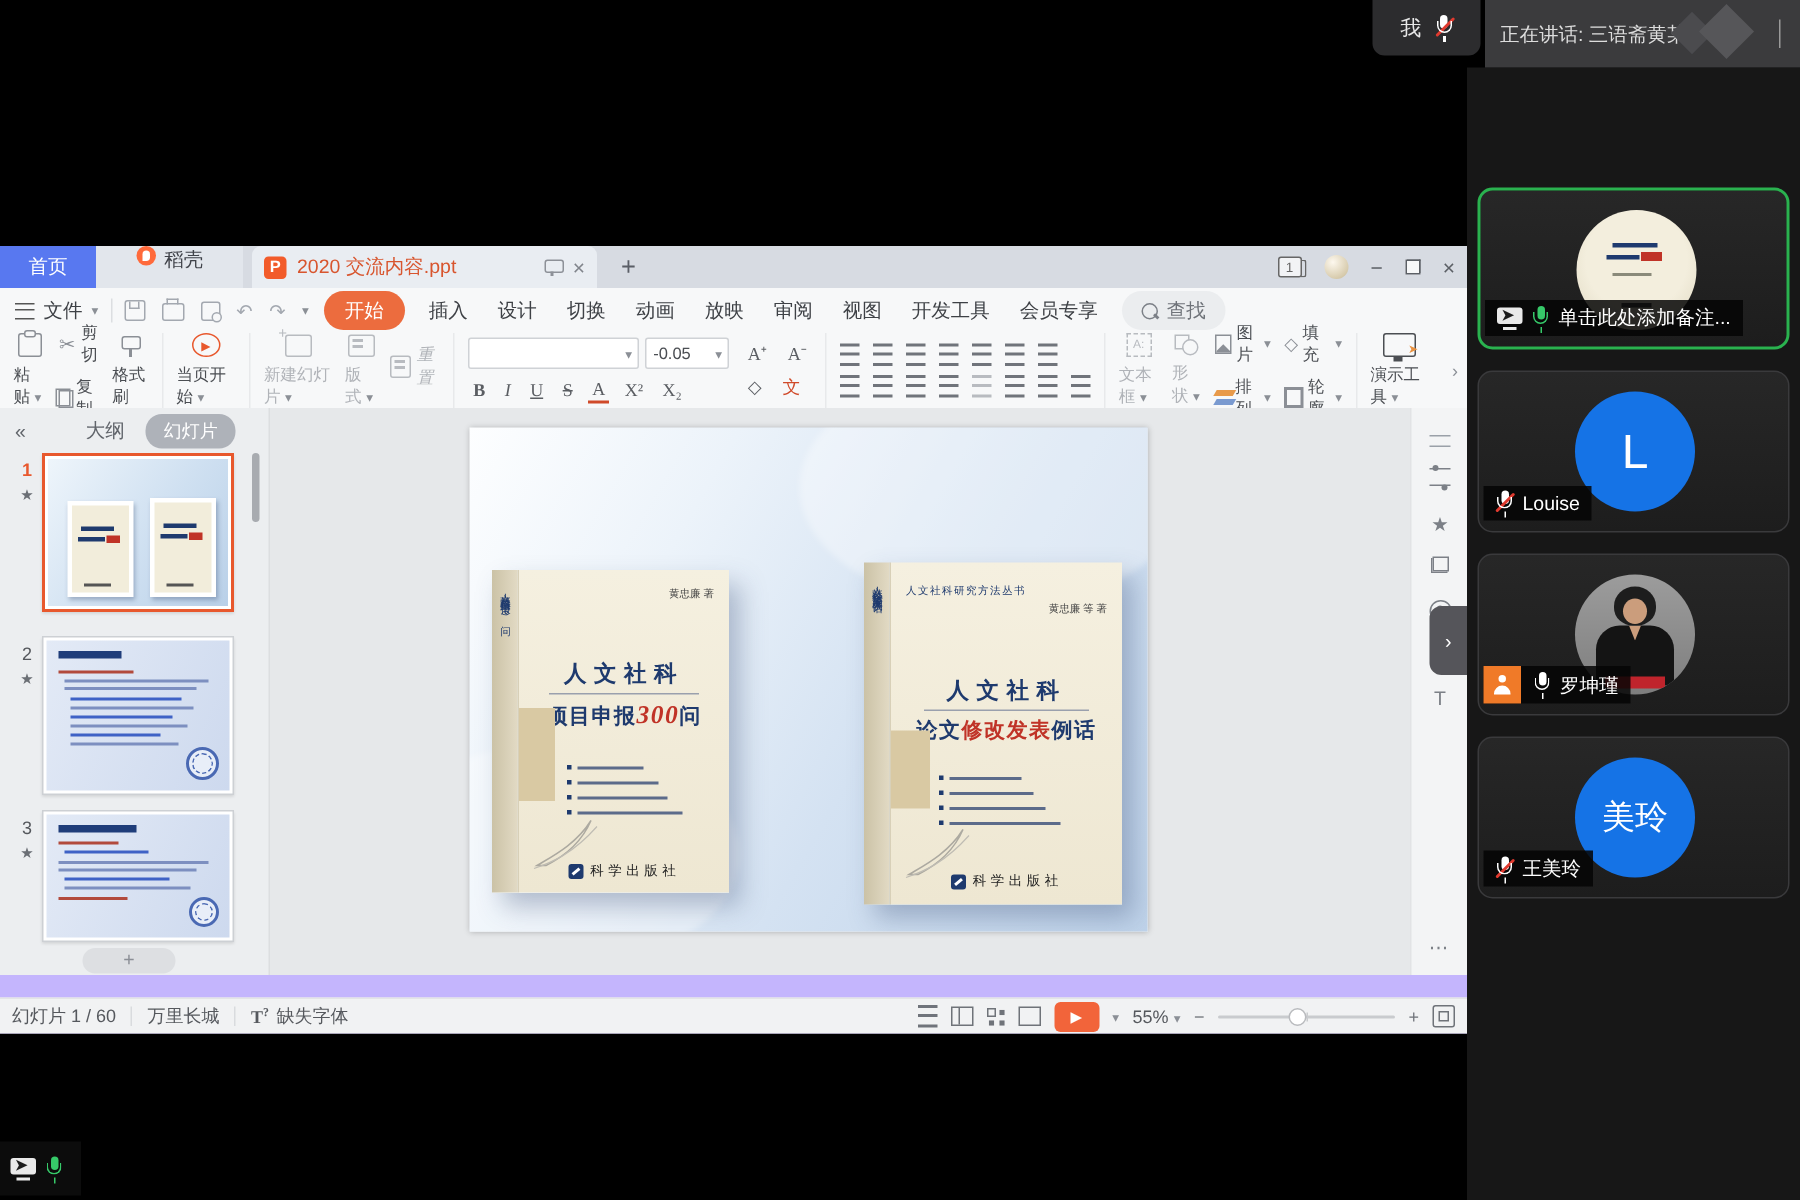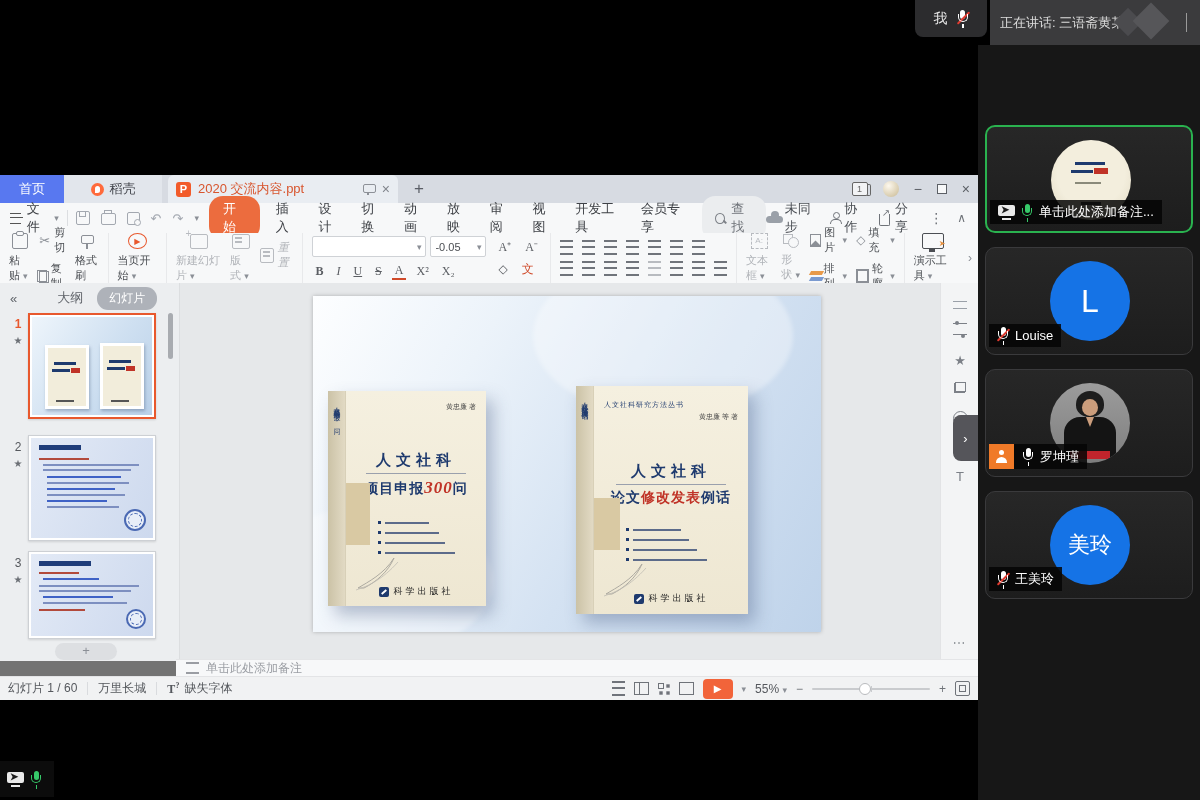--- a/index.html
+++ b/index.html
@@ -34,28 +34,28 @@
   .mic.white{color:#fff;}
 
   
   .share-ic{position:relative;display:inline-block;width:17px;height:15px;flex:0 0 auto;}
   .share-ic .scr{position:absolute;left:0;top:0;width:17px;height:11px;background:#e9e9e9;
                  border-radius:2px;}
   .share-ic .arr{position:absolute;left:3px;top:-1px;color:#1b1b1b;font-size:10px;font-weight:bold;}
   .share-ic .base{position:absolute;left:4px;bottom:0;width:9px;height:2px;background:#e9e9e9;}
 
   
-  .wps{position:absolute;left:0;top:164px;width:978px;height:525px;background:#737373;margin-top:11px;}
+  .wps{position:absolute;left:0;top:164px;width:978px;height:525px;background:#c4b5fd;}
 
   
   .tabbar{position:absolute;left:0;top:0;width:978px;height:28px;background:#d7dbe2;
           display:flex;align-items:stretch;font-size:13px;}
   .tab-home{width:64px;background:#5878f0;color:#fff;display:flex;align-items:center;
             justify-content:center;}
-  .tab-docer{width:98px;background:#e2e6ec;color:#40434a;display:flex;align-items:center;
+  .tab-docer{width:98px;background:#e2e6ec;color:#40434a;display:flex;
              justify-content:center;gap:6px;}
   .docer-ic{width:13px;height:13px;border-radius:50%;background:#ff6a3b;position:relative;}
   .docer-ic::after{content:"";position:absolute;left:4px;top:3px;width:5px;height:7px;
                    background:#fff;border-radius:3px 3px 3px 0;}
   .tab-doc{margin-left:6px;width:214px;background:#e9edf2;border-radius:6px 6px 0 0;
            display:flex;align-items:center;gap:7px;padding:0 8px;color:#d8552e;}
   .p-ic{width:15px;height:15px;background:#f25b2a;border-radius:3px;color:#fff;font-size:11px;
         font-weight:bold;text-align:center;line-height:15px;flex:0 0 auto;}
   .doc-label{flex:1;white-space:nowrap;overflow:hidden;}
   .pin-ic{position:relative;width:12px;height:11px;flex:0 0 auto;}
@@ -209,21 +209,21 @@
   .mt-row.red{background:#b24a3c;}
   .mt-row.blue{background:#3f62c6;}
   .seal{position:absolute;right:7px;bottom:7px;width:22px;height:22px;border-radius:50%;
         border:2px solid #4a69b3;background:#e8eef8;box-sizing:border-box;}
   .seal::after{content:"";position:absolute;inset:2px;border:1px dashed #4a69b3;border-radius:50%;}
   .addslide{position:absolute;left:55px;top:360px;width:62px;height:17px;background:#dddfe2;
             border-radius:9px;color:#8b8f96;font-size:13px;line-height:15px;text-align:center;}
 
   
   .canvas{position:absolute;left:180px;top:108px;width:760px;height:378px;background:#e6e8ea;overflow:hidden;}
-  .slide{position:absolute;left:133px;top:13px;width:508px;height:336px;
+  .slide{position:absolute;left:133px;top:13px;width:452px;height:336px;
          background:linear-gradient(120deg,#fdfeff 0%,#ecf3fa 28%,#d4e2f2 60%,#bfd3ea 100%);
          box-shadow:0 0 4px rgba(0,0,0,.25);overflow:hidden;}
   .swirl{position:absolute;border-radius:50%;background:rgba(255,255,255,.35);filter:blur(2px);}
   .book{position:absolute;display:flex;box-shadow:7px 9px 16px rgba(60,80,120,.35);}
   .spine{width:17px;background:linear-gradient(90deg,#cbc2a6,#e2dac4);display:flex;
          justify-content:center;padding-top:10px;box-sizing:border-box;}
   .spine-text{writing-mode:vertical-rl;font-size:7px;color:#1e3a6e;letter-spacing:1px;
               font-family:"Liberation Serif",serif;}
   .cover{flex:1;background:linear-gradient(180deg,#f5f0e0,#eee7d2);position:relative;
          border-left:1px solid #d8d0b8;}
@@ -392,36 +392,20 @@
       <div class="menu-item">动画</div>
       <div class="menu-item">放映</div>
       <div class="menu-item">审阅</div>
       <div class="menu-item">视图</div>
       <div class="menu-item">开发工具</div>
       <div class="menu-item">会员专享</div>
       <div class="search-pill">
         <span class="mag"></span>
         <span>查找</span>
       </div>
-      <div class="mright">
-        <span class="mr-item">
-          <span class="ic-cloud"></span>
-          <span>未同步</span>
-        </span>
-        <span class="mr-item">
-          <span class="ic-person"></span>
-          <span>协作</span>
-        </span>
-        <span class="mr-item">
-          <span class="ic-shareout"></span>
-          <span>分享</span>
-        </span>
-        <span class="vdots">⋮</span>
-        <span class="vw">∧</span>
-      </div>
     </div>
 
     <div class="ribbon">
       <div class="rg">
         <div class="rbig">
           <span class="ic-clip"></span>
           <span><span>粘贴</span> <span class="caret">▾</span></span>
         </div>
         <div class="rcol">
           <div class="rrow">
@@ -719,24 +703,20 @@
       <div class="rb-ic" style="top:14px;"><span class="rb-handle"></span></div>
       <div class="rb-ic" style="top:40px;"><span class="rb-sliders"></span></div>
       <div class="rb-ic" style="top:70px;">★</div>
       <div class="rb-ic" style="top:98px;"><span class="rb-copy"></span></div>
       <div class="rb-ic" style="top:126px;"><span class="rb-help">?</span></div>
       <div class="rb-ic" style="top:186px;">T</div>
       <div class="rb-ic" style="top:352px;letter-spacing:2px;">⋯</div>
     </div>
     <div class="collapse-tab">›</div>
 
-    <div class="notesbar">
-      <span class="ic-notes"></span>
-      <span>单击此处添加备注</span>
-    </div>
 
     <div class="statusbar">
       <span>幻灯片 1 / 60</span>
       <span class="st-sep"></span>
       <span>万里长城</span>
       <span class="st-sep"></span>
       <span style="font-family:'Liberation Serif',serif;font-weight:bold;">T<sup style="font-size:8px;">?</sup></span>
       <span style="margin-left:5px;">缺失字体</span>
       <div class="st-right">
         <span class="gi"></span>

